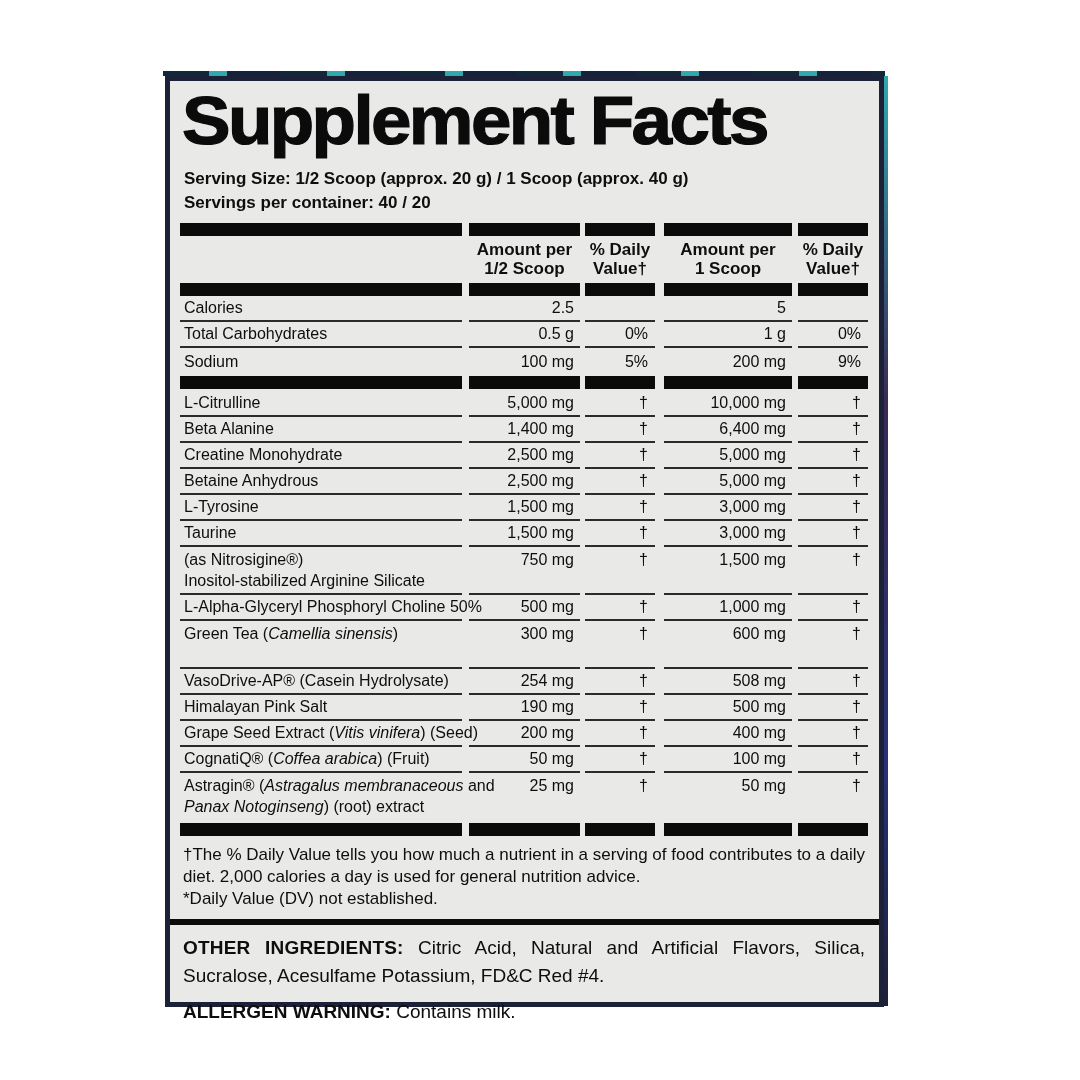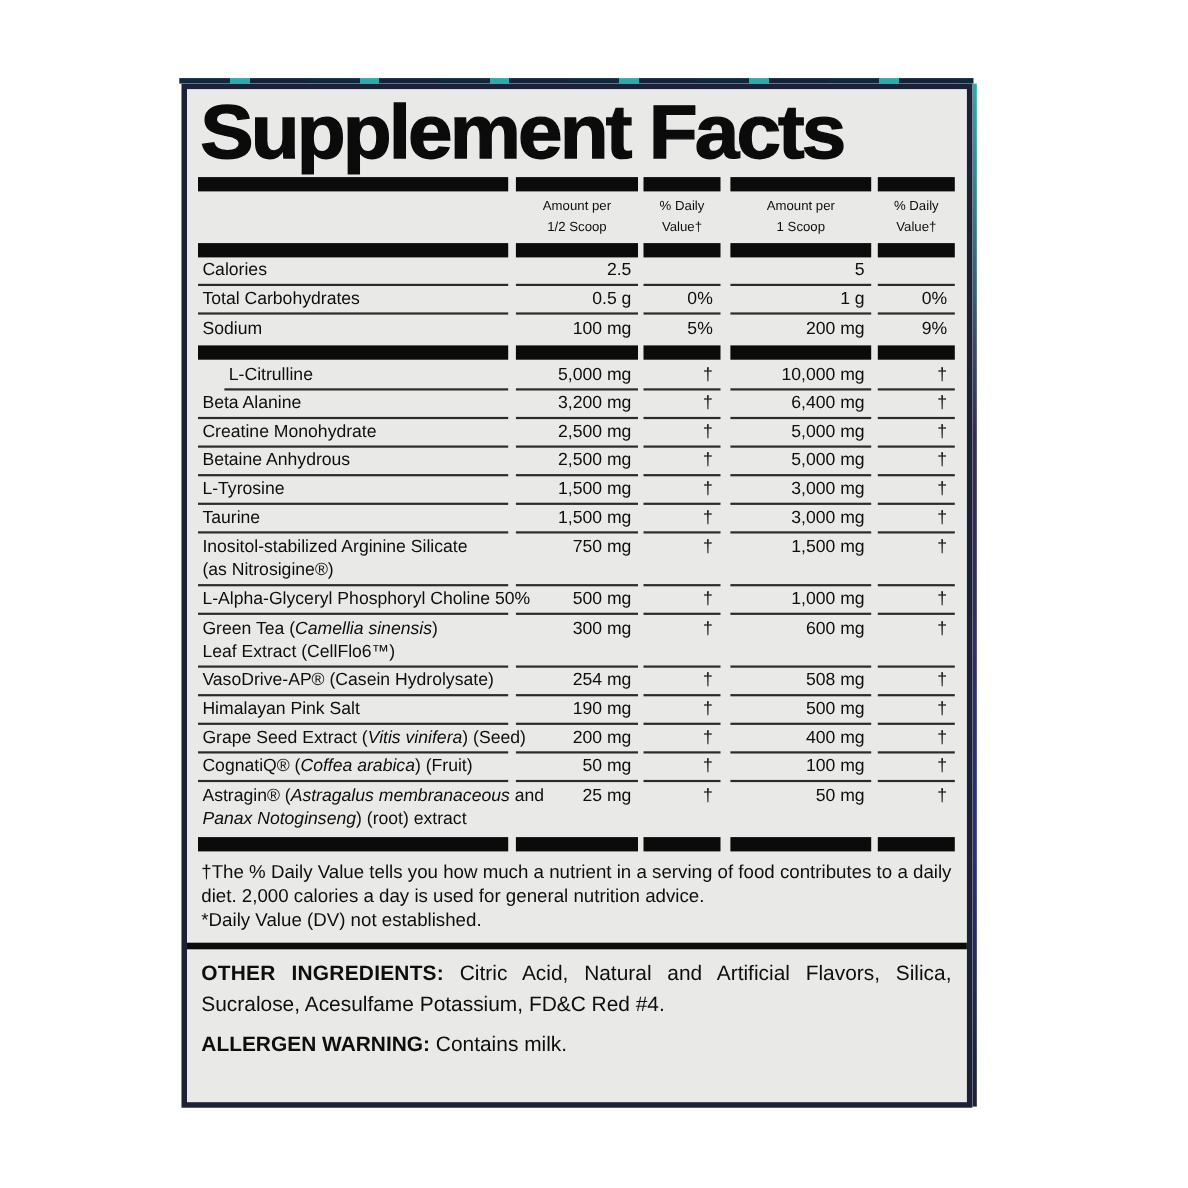--- a/index.html
+++ b/index.html
@@ -17,21 +17,21 @@
   .title { margin:8px 0 0 12px; font-size:69px; font-weight:bold; letter-spacing:-2.5px;
     line-height:64px; color:#0b0b0b; -webkit-text-stroke:1.2px #0b0b0b;
     transform:scaleX(1.055); transform-origin:left center; white-space:nowrap; }
 
   .serving { margin:14px 0 0 14px; font-size:17px; font-weight:bold; line-height:24px; }
 
   .grid { display:grid; grid-template-columns:282px 7px 111px 5px 70px 9px 128px 6px 70px; margin-left:10px; }
   .bars { height:13px; margin-top:0; }
   .bars .bar { background:#0b0b0b; height:13px; }
   .hdr { padding:4px 0 5px 0; }
-  .hdr .hcell { font-size:12px; font-weight:normal; text-align:center; line-height:19px; white-space:pre-line; }
+  .hdr .hcell { font-size:17px; font-weight:bold; text-align:center; line-height:19px; white-space:pre-line; }
 
   .row { }
   .row .cell { border-bottom:2px solid #2b2b2b; font-size:16px; line-height:21px; }
   .row.single { height:26px; }
   .row.single .cell { padding-bottom:2px; display:flex; align-items:flex-end; }
   .row.double { height:48px; }
   .row.double .cell { align-items:flex-start; padding-top:2px; }
   .row.noline .cell { border-bottom:none; }
   .cell.name { justify-content:flex-start; text-align:left; padding-left:4px; white-space:nowrap; }
   .cell.val  { justify-content:flex-end; text-align:right; padding-right:6px; display:flex; }
@@ -52,20 +52,24 @@
 </head>
 <body>
 
 <div class="page">
   <div class="edge-top"></div>
   <div class="edge-right"></div>
 
   <div class="label">
     <div class="title">Supplement Facts</div>
 
+    <div class="serving">
+      <div>Serving Size: 1/2 Scoop (approx. 20 g) / 1 Scoop (approx. 40 g)</div>
+      <div>Servings per container: 40 / 20</div>
+    </div>
 
     <div style="margin-top:8px;">
       <div class="grid bars">
         <div class="bar" style="grid-column:1"></div>
         <div class="bar" style="grid-column:3"></div>
         <div class="bar" style="grid-column:5"></div>
         <div class="bar" style="grid-column:7"></div>
         <div class="bar" style="grid-column:9"></div>
       </div>
       <div class="grid hdr">
@@ -114,33 +118,33 @@
             <div class="cell dv" style="grid-column: 9;">9%</div>
           </div>
           <div class="grid bars thickrow">
             <div class="bar" style="grid-column: 1;"></div>
             <div class="bar" style="grid-column: 3;"></div>
             <div class="bar" style="grid-column: 5;"></div>
             <div class="bar" style="grid-column: 7;"></div>
             <div class="bar" style="grid-column: 9;"></div>
           </div>
           <div class="grid row single">
-            <div class="cell name" style="grid-column: 1; margin-left: 24px;">
+            <div class="cell name" style="grid-column: 1;">
               <span><span>L-Citrulline</span></span>
             </div>
             <div class="cell val" style="grid-column: 3;">5,000 mg</div>
             <div class="cell dv" style="grid-column: 5;">†</div>
             <div class="cell val" style="grid-column: 7;">10,000 mg</div>
             <div class="cell dv" style="grid-column: 9;">†</div>
           </div>
           <div class="grid row single">
             <div class="cell name" style="grid-column: 1;">
               <span><span>Beta Alanine</span></span>
             </div>
-            <div class="cell val" style="grid-column: 3;">3,200 mg</div>
+            <div class="cell val" style="grid-column: 3;">1,400 mg</div>
             <div class="cell dv" style="grid-column: 5;">†</div>
             <div class="cell val" style="grid-column: 7;">6,400 mg</div>
             <div class="cell dv" style="grid-column: 9;">†</div>
           </div>
           <div class="grid row single">
             <div class="cell name" style="grid-column: 1;">
               <span><span>Creatine Monohydrate</span></span>
             </div>
             <div class="cell val" style="grid-column: 3;">2,500 mg</div>
             <div class="cell dv" style="grid-column: 5;">†</div>
@@ -169,41 +173,40 @@
             <div class="cell name" style="grid-column: 1;">
               <span><span>Taurine</span></span>
             </div>
             <div class="cell val" style="grid-column: 3;">1,500 mg</div>
             <div class="cell dv" style="grid-column: 5;">†</div>
             <div class="cell val" style="grid-column: 7;">3,000 mg</div>
             <div class="cell dv" style="grid-column: 9;">†</div>
           </div>
           <div class="grid row double">
             <div class="cell name" style="grid-column: 1;">
+              <div><span>(as Nitrosigine®)</span></div>
               <div><span>Inositol-stabilized Arginine Silicate</span></div>
-              <div><span>(as Nitrosigine®)</span></div>
             </div>
             <div class="cell val" style="grid-column: 3;">750 mg</div>
             <div class="cell dv" style="grid-column: 5;">†</div>
             <div class="cell val" style="grid-column: 7;">1,500 mg</div>
             <div class="cell dv" style="grid-column: 9;">†</div>
           </div>
           <div class="grid row single">
             <div class="cell name" style="grid-column: 1; text-align: right;">
               <span><span>L-Alpha-Glyceryl Phosphoryl Choline 50%</span></span>
             </div>
             <div class="cell val" style="grid-column: 3;">500 mg</div>
             <div class="cell dv" style="grid-column: 5;">†</div>
             <div class="cell val" style="grid-column: 7;">1,000 mg</div>
             <div class="cell dv" style="grid-column: 9;">†</div>
           </div>
           <div class="grid row double">
             <div class="cell name" style="grid-column: 1;">
               <div><span>Green Tea (</span><span class="it">Camellia sinensis</span><span>)</span></div>
-              <div><span>Leaf Extract (CellFlo6™)</span></div>
             </div>
             <div class="cell val" style="grid-column: 3;">300 mg</div>
             <div class="cell dv" style="grid-column: 5;">†</div>
             <div class="cell val" style="grid-column: 7;">600 mg</div>
             <div class="cell dv" style="grid-column: 9;">†</div>
           </div>
           <div class="grid row single">
             <div class="cell name" style="grid-column: 1;">
               <span><span>VasoDrive-AP® (Casein Hydrolysate)</span></span>
             </div>

